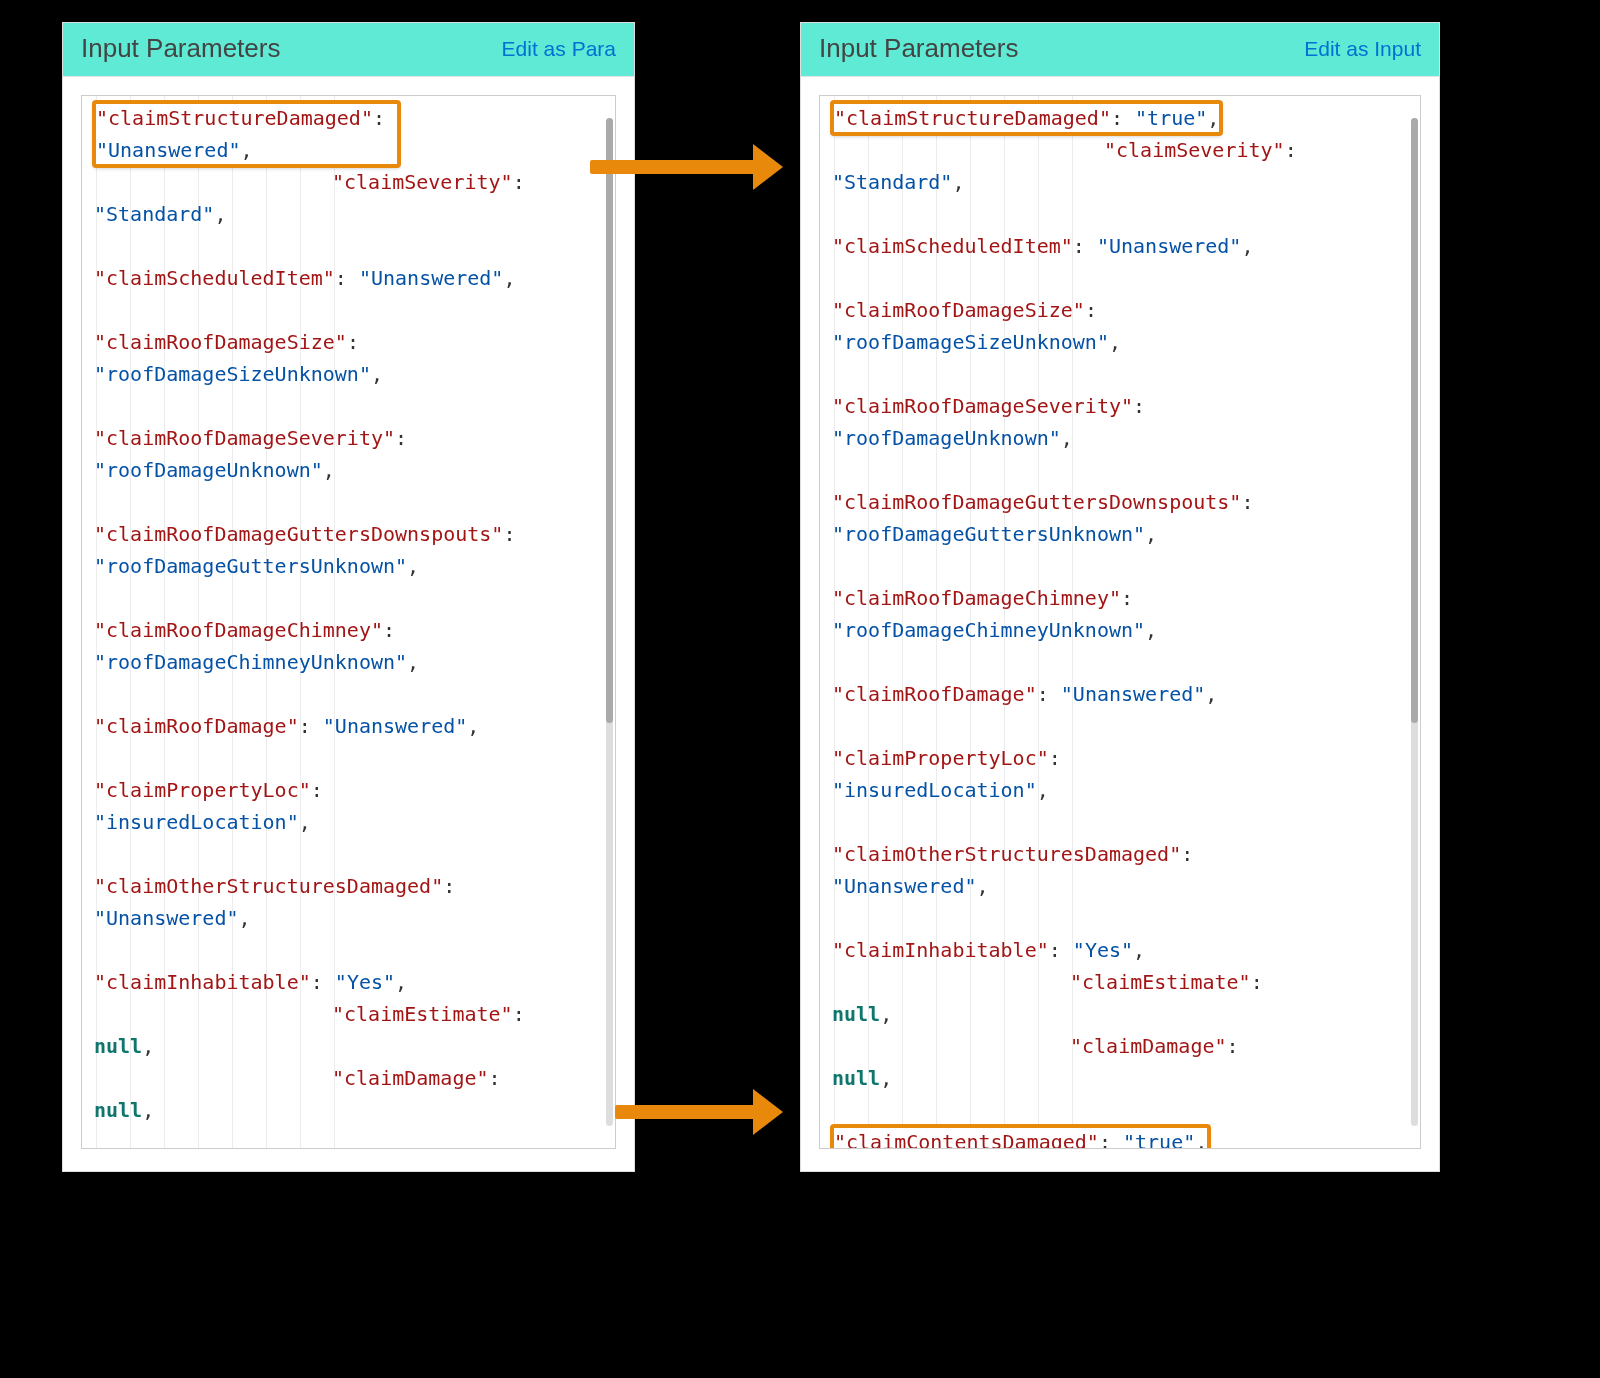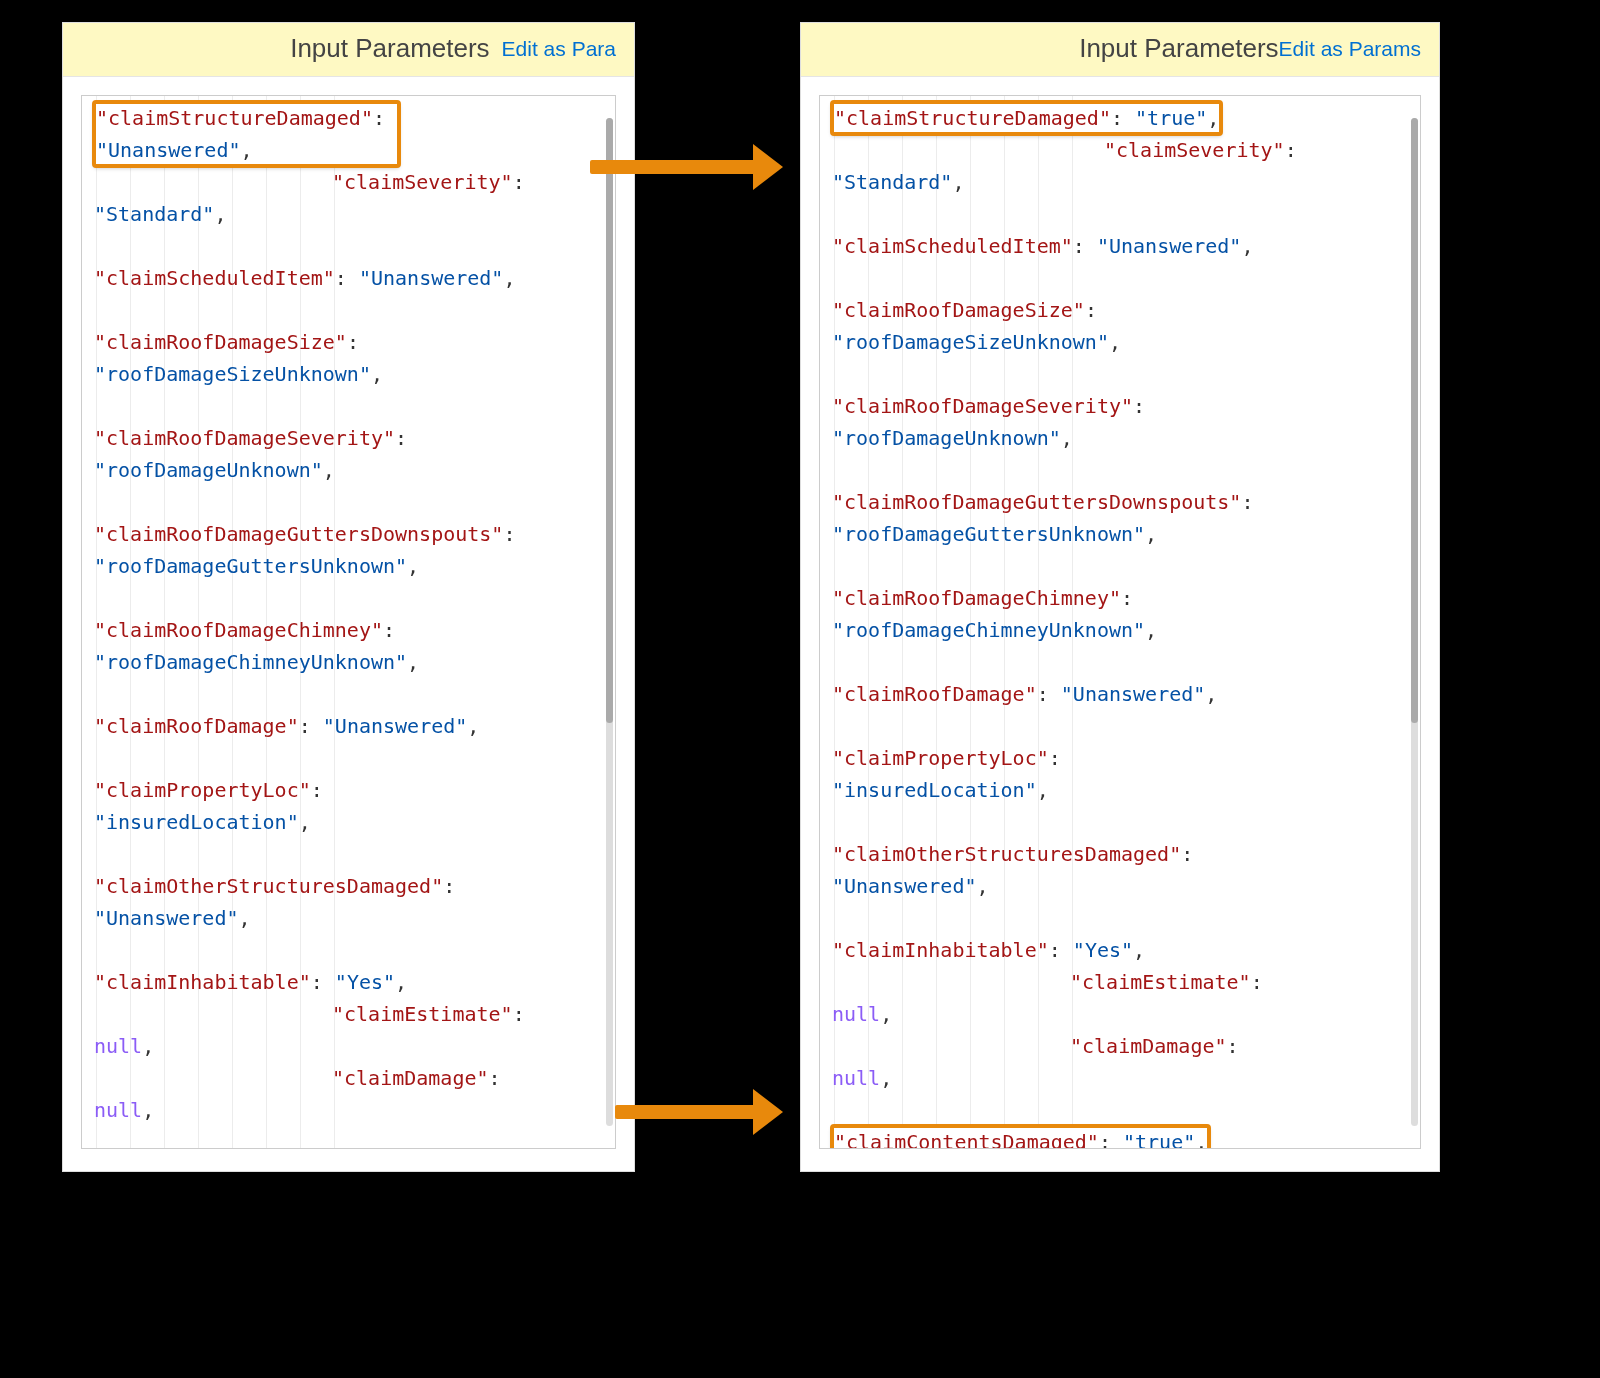--- a/index.html
+++ b/index.html
@@ -24,25 +24,25 @@
     height: 1150px;
   }
   .panel-right {
     left: 800px;
     top: 22px;
     width: 640px;
     height: 1150px;
   }
   .panel-header {
     display: flex;
-    justify-content: flex-end;
+    justify-content: space-between;
     align-items: center;
     padding: 10px 18px 12px 18px;
     border-bottom: 1px solid #e5e5e5;
-    background: #fef9c3;
+    background: #5eead4;
   }
   .panel-title {
     font-size: 26px;
     font-weight: 400;
     color: #444;
   }
   .panel-action {
     font-size: 21px;
     color: #0070d2;
     cursor: pointer;
@@ -80,21 +80,21 @@
   }
   .line {
     position: relative;
     white-space: pre-wrap;
     word-break: break-all;
     padding-left: 0;
   }
   .indent { display:inline-block; }
   .key { color: #a31515; }
   .val { color: #0451a5; }
-  .nullv { color: #8b5cf6; }
+  .nullv { color: #0f766e; font-weight: bold; }
   .punct { color: #333; }
   .blank { height: 32px; }
   .highlight {
     outline: 4px solid #e8890c;
     outline-offset: -2px;
     box-shadow: 0 2px 4px rgba(0,0,0,0.25);
     border-radius: 2px;
     display: inline-block;
     padding: 0 2px;
   }
@@ -194,21 +194,21 @@
           <div class="blank"></div>
         </div>
       <div class="scrollbar-fake"></div>
     </div>
   </div>
 </div>
 
 <div class="panel panel-right">
   <div class="panel-header">
     <div class="panel-title">Input Parameters</div>
-    <div class="panel-action">Edit as Params</div>
+    <div class="panel-action">Edit as Input</div>
   </div>
   <div class="code-area-wrap">
     <div class="code-area">
       <div class="code-content" id="code-right">
         <div class="guides">
           <div class="guide g1"></div>
             <div class="guide g2"></div>
             <div class="guide g3"></div>
             <div class="guide g4"></div>
             <div class="guide g5"></div>

